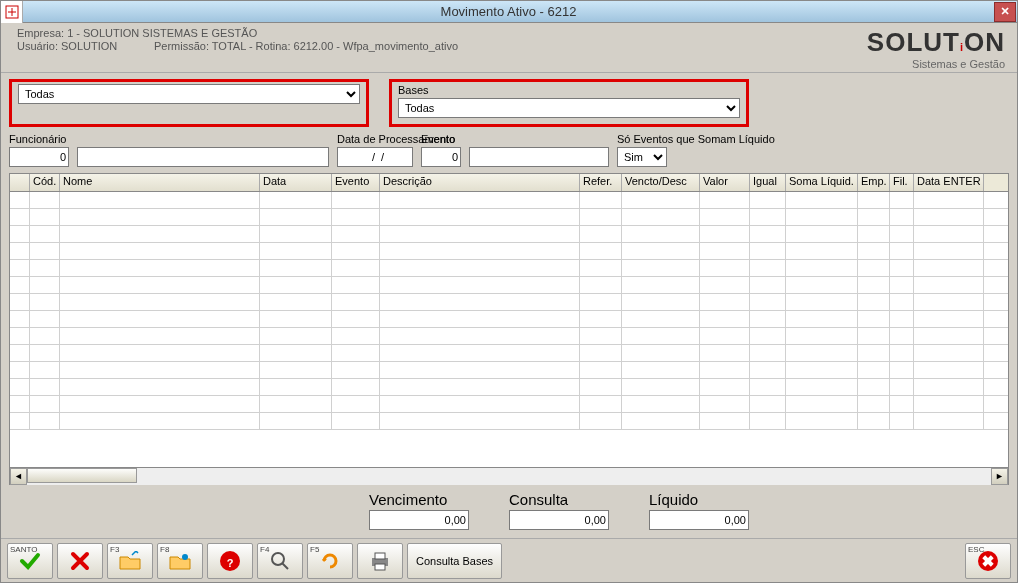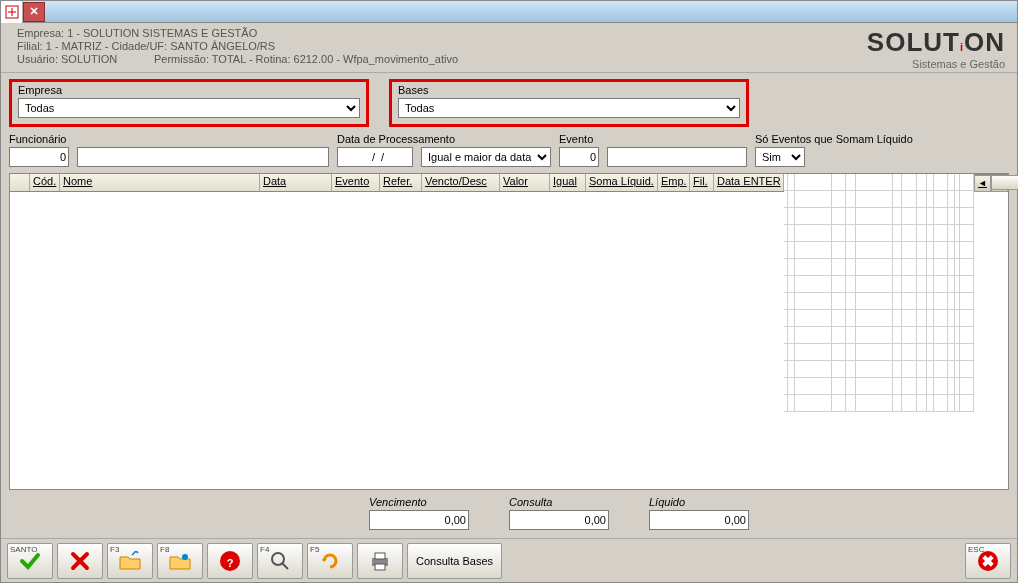--- a/index.html
+++ b/index.html
@@ -30,35 +30,35 @@
   .fieldset-red .lbl { font-size:11px; color:#000; margin-bottom:2px; display:block;}
   .dd { width:100%; height:20px; border:1px solid #7a7a7a; background:#fff; font-size:11px; padding:1px 2px;}
 
   .row2 { display:flex; gap:8px; margin-top:6px; align-items:flex-end; }
   .col { display:flex; flex-direction:column; }
   .col label { font-size:11px; color:#000; margin-bottom:2px;}
   .txt { height:20px; border:1px solid #7a7a7a; background:#fff; font-size:11px; padding:1px 2px; }
   .num { text-align:right; }
 
   
-  .grid-wrap { flex:1; margin-top:6px; border:1px solid #888; background:#fff; display:flex; flex-direction:row; min-height:0;text-decoration:underline;}
+  .grid-wrap { flex:1; margin-top:6px; border:1px solid #888; background:#fff; display:flex; flex-direction:column; min-height:0;}
   .grid-header { display:flex; background:#ece9d8; border-bottom:1px solid #888; height:18px; }
   .gh { border-right:1px solid #aaa; padding:1px 3px; font-size:11px; overflow:hidden; white-space:nowrap; background:linear-gradient(#f5f3e8,#e2dfcf);}
   .grid-body { flex:1; overflow:hidden; position:relative; }
   .grid-rows { display:flex; flex-direction:column; }
   .gr { display:flex; height:17px; border-bottom:1px solid #d0d0d0;}
   .gc { border-right:1px solid #d0d0d0; height:17px;}
   .grid-scroll-h { height:17px; background:#ece9d8; border-top:1px solid #888; display:flex; align-items:center;}
   .sb-btn { width:17px; height:17px; background:linear-gradient(#f5f3e8,#d2cfbf); border:1px solid #999; display:flex; align-items:center; justify-content:center; font-size:9px; cursor:pointer;}
   .sb-track { flex:1; height:17px; background:#eee; position:relative; margin:0 0;}
   .sb-thumb { position:absolute; left:0; top:0; height:15px; width:110px; background:linear-gradient(#fdfdfb,#d9d6c4); border:1px solid #999;}
 
   
   .totals { display:flex; gap:40px; padding:6px 0 4px 360px; align-items:flex-end;}
-  .totals .col label { font-size:11px;font-style:italic; }
+  .totals .col label { font-size:15px; }
   .totals .txt { width:100px; }
 
   
   .toolbar { height:44px; background:#d4d0c8; border-top:1px solid #aaa; display:flex; align-items:center; padding:4px 6px; gap:4px;}
   .tbtn { width:46px; height:36px; background:linear-gradient(#fefefe,#dcd9cc); border:1px solid #999; border-radius:2px; display:flex; align-items:center; justify-content:center; cursor:pointer; position:relative;}
   .tbtn .fk { position:absolute; top:1px; left:2px; font-size:8px; color:#444;}
   .tbtn.consult { width:auto; padding:0 8px; font-size:11px;}
   .tbtn.esc { margin-left:auto; }
   svg { display:block; }
 </style>
@@ -67,64 +67,59 @@
 
 <div class="window">
 
   <div class="titlebar">
     <div class="titlebar-icon">
       <svg width="14" height="14" viewBox="0 0 14 14">
           <rect x="1" y="1" width="12" height="12" fill="#fff" stroke="#c00"></rect>
           <path d="M3 7 L11 7 M7 3 L7 11" stroke="#c00" stroke-width="1"></path>
         </svg>
     </div>
+    <div class="titlebar-title">Movimento Ativo - 6212</div>
     <div class="titlebar-close">✕</div>
   </div>
 
   <div class="header">
     <div class="header-info">
       <div>Empresa: 1 - SOLUTION SISTEMAS E GESTÃO</div>
-      <div>Filial: 1 - MATRIZ - Cidade/UF: SANTO ÂNGELO/RS</div>
       <div><span>Usuário: SOLUTION</span>&nbsp;&nbsp;&nbsp;&nbsp;&nbsp;&nbsp;&nbsp;&nbsp;&nbsp;&nbsp;&nbsp;&nbsp;<span>Permissão: TOTAL - Rotina: 6212.00 - Wfpa_movimento_ativo</span></div>
     </div>
     <div class="logo-sol">
       <div class="big">SOLUT<span class="red">i</span>ON</div>
       <div class="sub">Sistemas e Gestão</div>
     </div>
   </div>
 
   <div class="main">
 
     <div class="row1">
       <div class="fieldset-red">
-        <span class="lbl">Empresa</span>
         <select class="dd"><option>Todas</option></select>
       </div>
       <div class="fieldset-red">
         <span class="lbl">Bases</span>
         <select class="dd"><option>Todas</option></select>
       </div>
     </div>
 
     <div class="row2">
       <div class="col" style="width:60px;">
         <label>Funcionário</label>
         <input class="txt num" style="width: 60px;" value="0">
       </div>
       <div class="col" style="width:252px;">
         <label>&nbsp;</label>
         <input class="txt" style="width: 252px;" value="">
       </div>
       <div class="col" style="width:76px;">
         <label style="white-space:nowrap">Data de Processamento</label>
         <input class="txt" style="width: 76px; text-align: center;" value="  /  /">
-      </div>
-      <div class="col" style="width:130px;">
-        <label>&nbsp;</label>
-        <select class="dd" style="width:130px"><option>Igual e maior da data</option></select>
       </div>
       <div class="col" style="width:40px;">
         <label>Evento</label>
         <input class="txt num" style="width: 40px;" value="0">
       </div>
       <div class="col" style="width:140px;">
         <label>&nbsp;</label>
         <input class="txt" style="width: 140px;" value="">
       </div>
       <div class="col" style="width:50px;">
@@ -133,20 +128,21 @@
       </div>
     </div>
 
     <div class="grid-wrap">
       <div class="grid-header" id="ghdr">
           <div class="gh" style="width: 20px;"></div>
           <div class="gh" style="width: 30px;">Cód.</div>
           <div class="gh" style="width: 200px;">Nome</div>
           <div class="gh" style="width: 72px;">Data</div>
           <div class="gh" style="width: 48px;">Evento</div>
+          <div class="gh" style="width: 200px;">Descrição</div>
           <div class="gh" style="width: 42px;">Refer.</div>
           <div class="gh" style="width: 78px;">Vencto/Desc</div>
           <div class="gh" style="width: 50px;">Valor</div>
           <div class="gh" style="width: 36px;">Igual</div>
           <div class="gh" style="width: 72px;">Soma Líquid.</div>
           <div class="gh" style="width: 32px;">Emp.</div>
           <div class="gh" style="width: 24px;">Fil.</div>
           <div class="gh" style="width: 70px;">Data ENTER</div>
         </div>
       <div class="grid-body">

